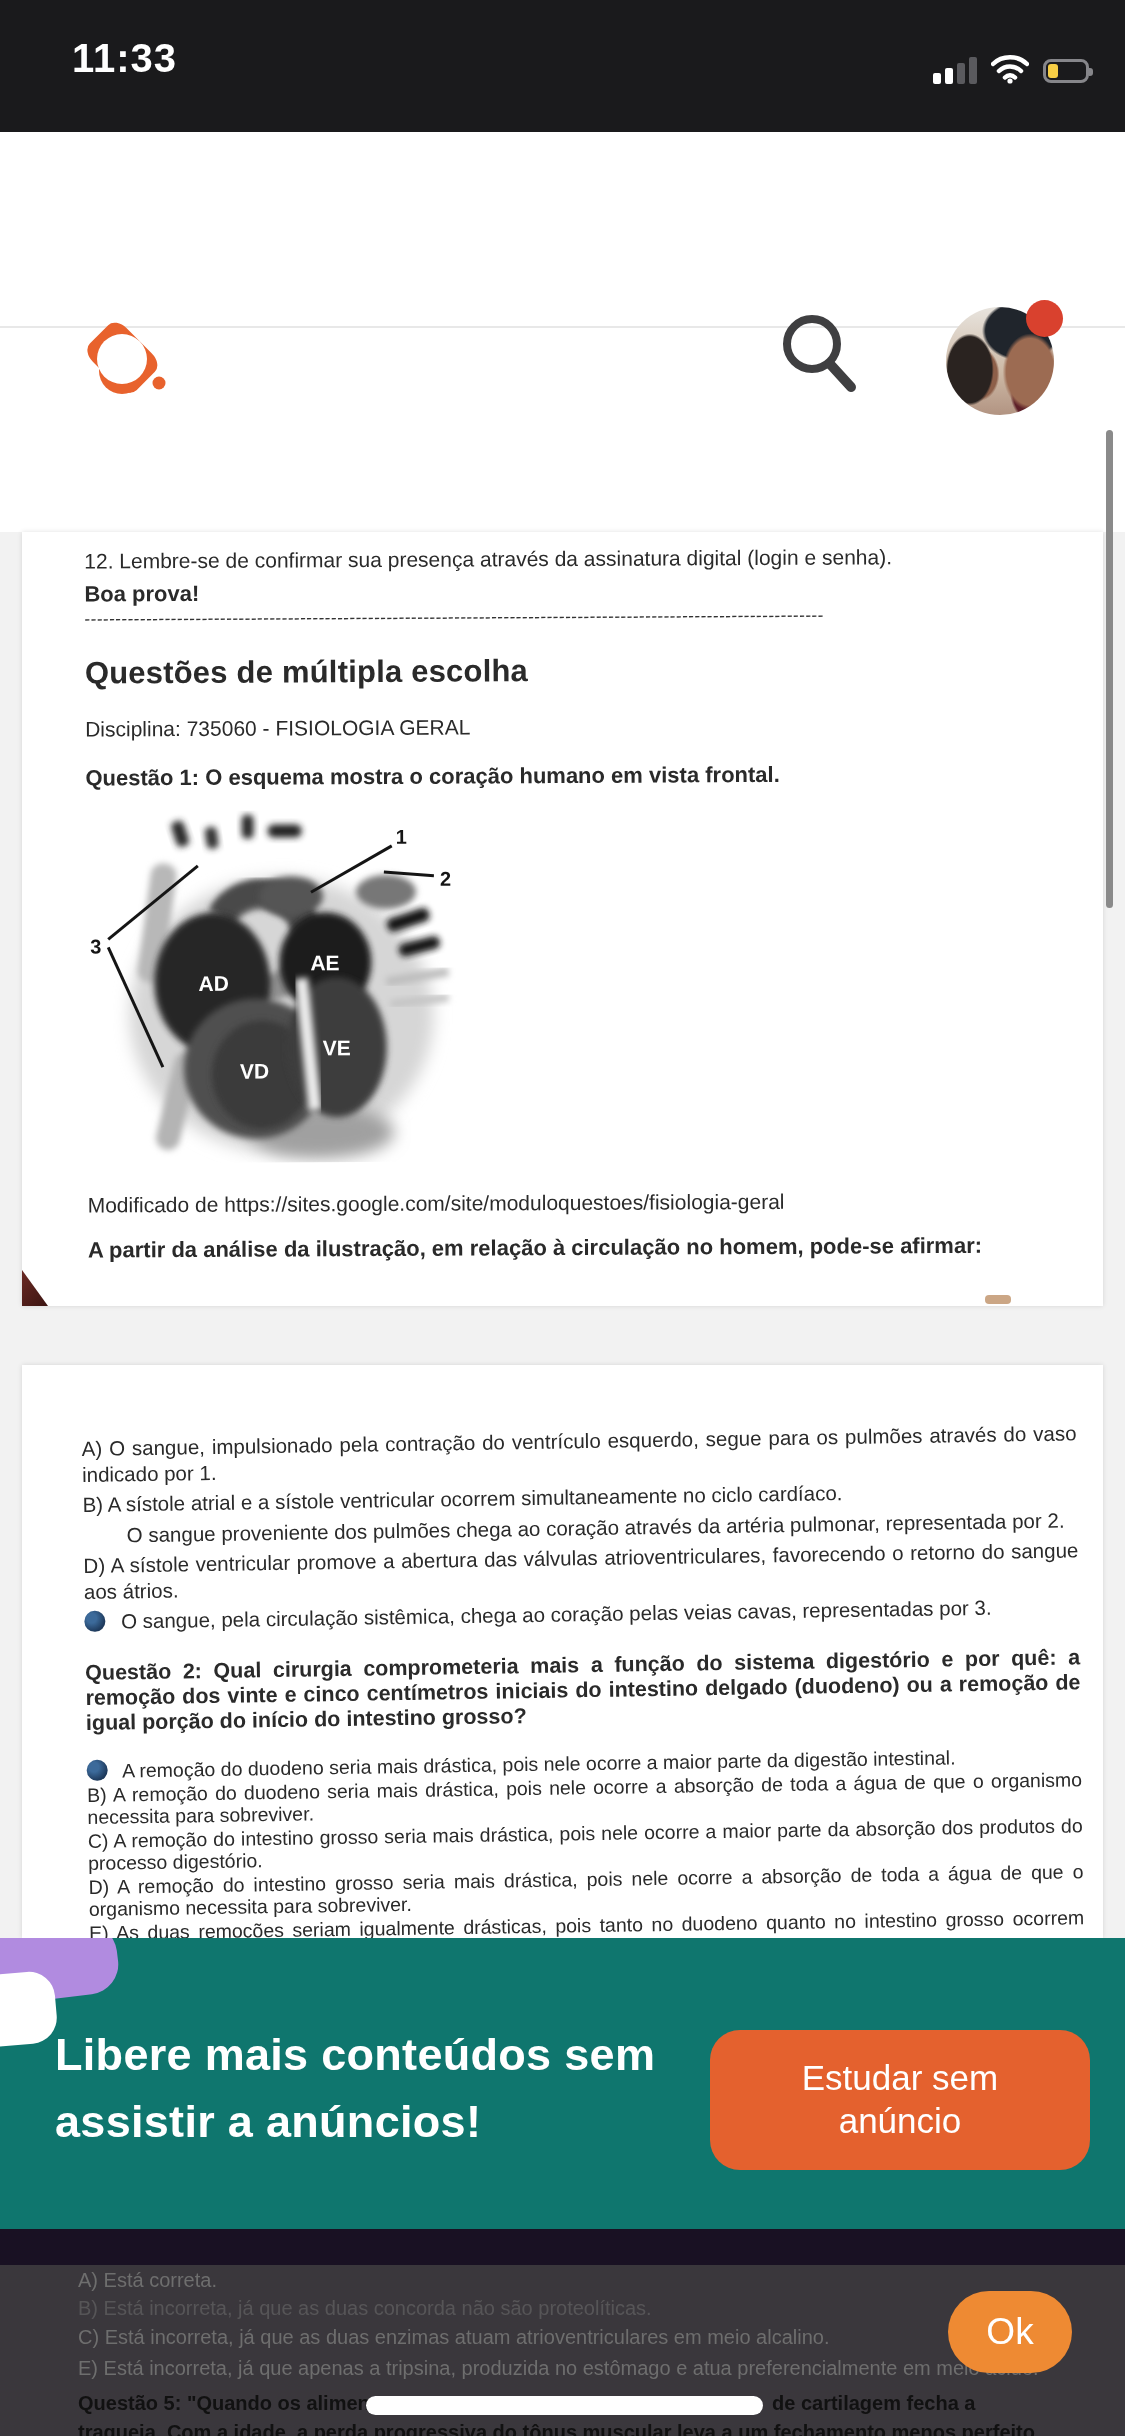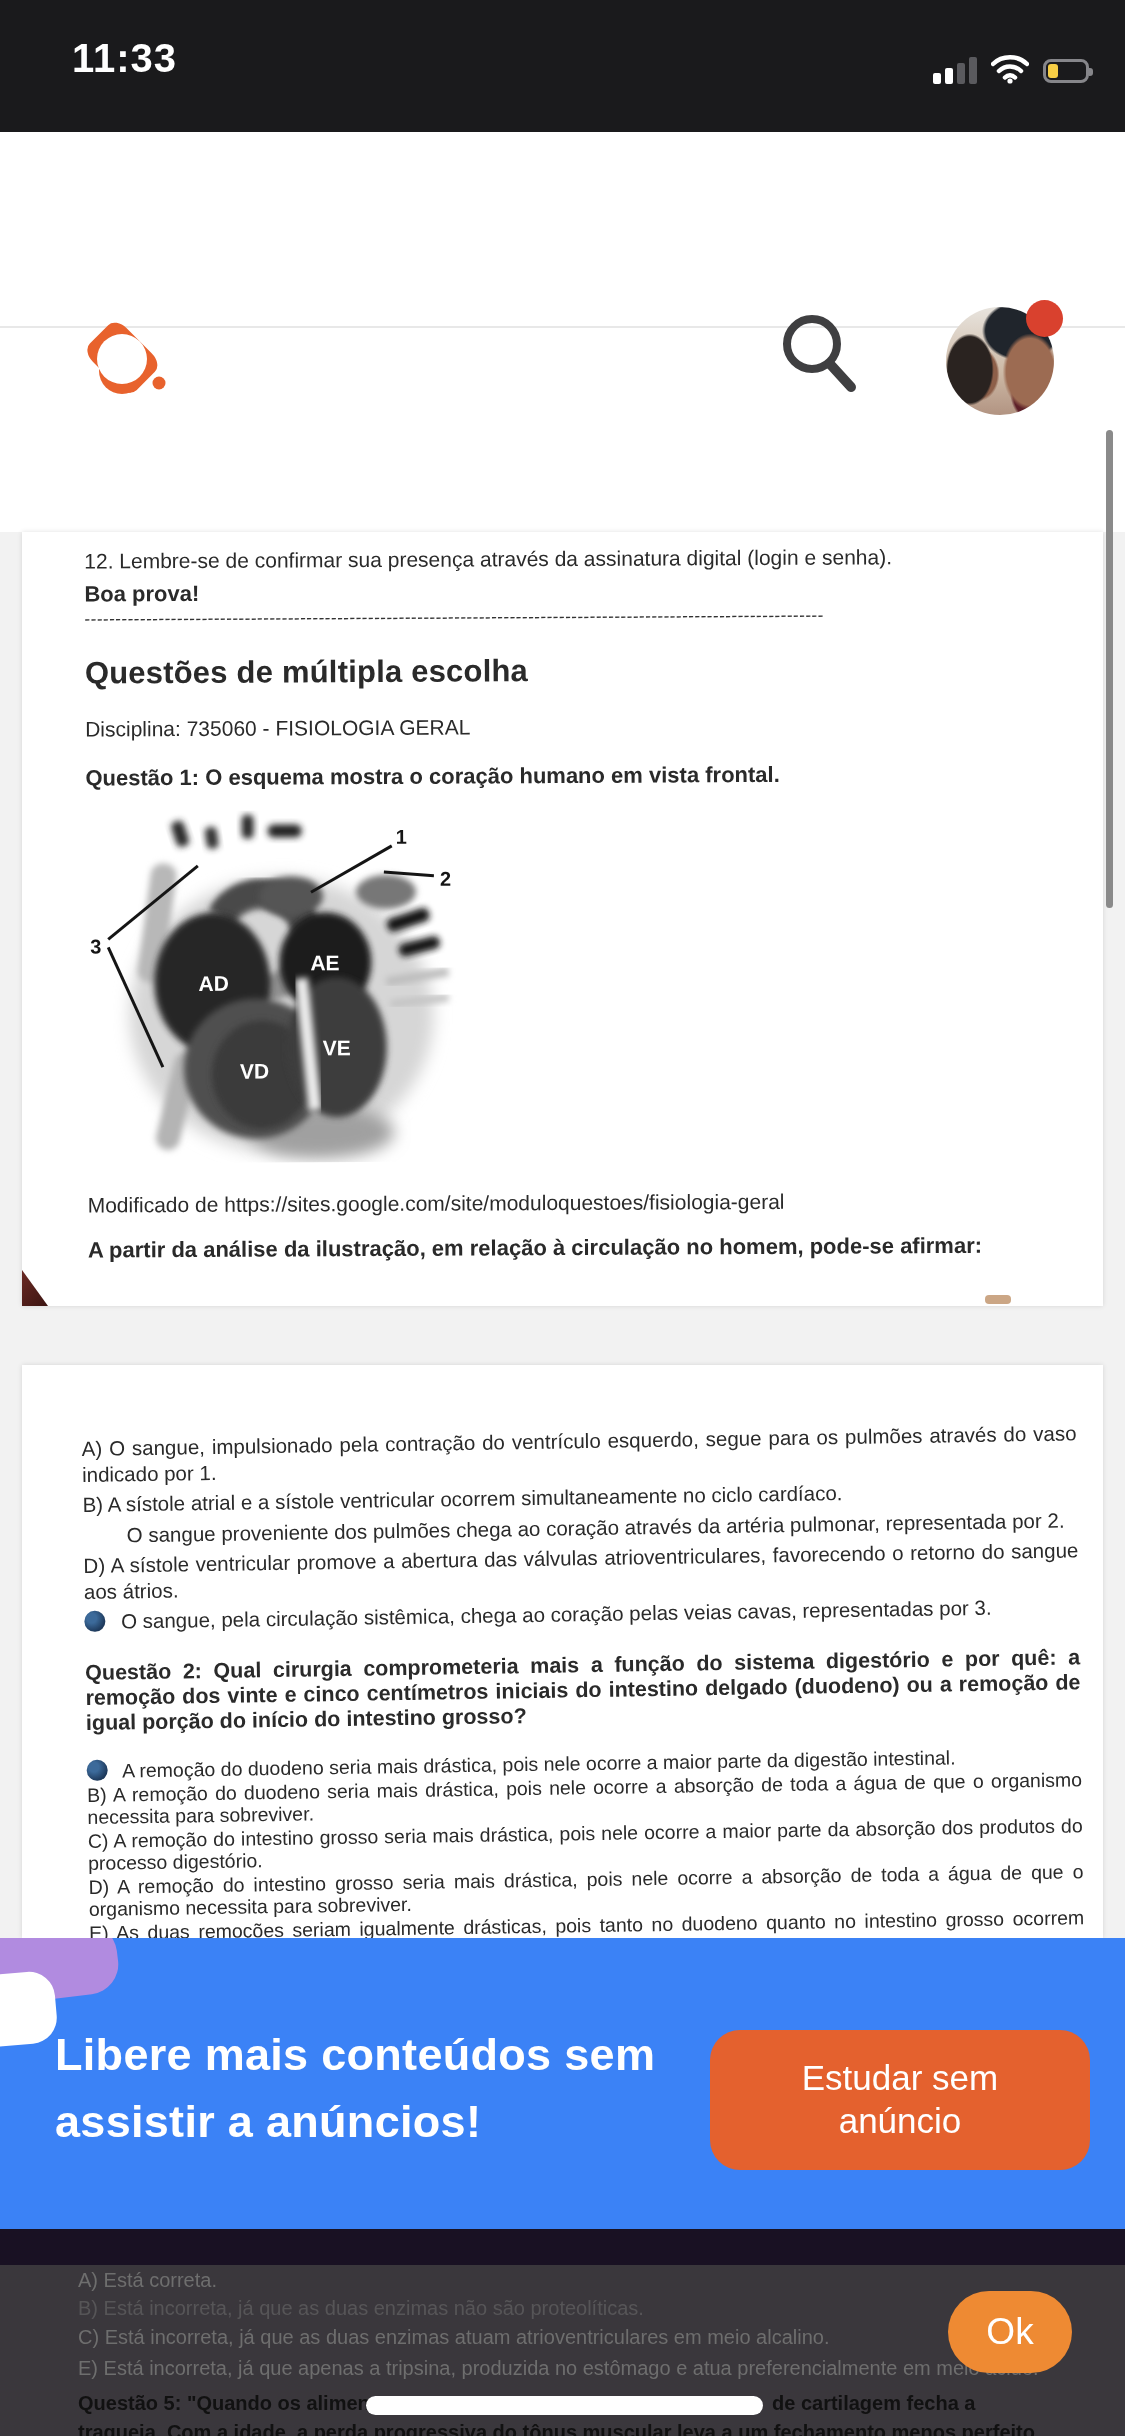--- a/index.html
+++ b/index.html
@@ -65,21 +65,21 @@
   .q2head { margin-top:26px; font-size:21.5px; line-height:25px; font-weight:700; text-align:justify; }
   .opts2 { margin-top:24px; font-size:19.5px; line-height:21.5px; text-align:justify; }
   .opts2 .opt-row { margin-bottom:3px; }
   .opt-prefix { font-weight:400; }
   .opt-prefix.indent { display:inline-block; min-width:38px; }
   .answer-dot { display:inline-block; width:21px; height:21px; border-radius:50%; margin-right:10px; vertical-align:-3px;
     background:radial-gradient(circle at 35% 35%, #3c6a9a 0 25%, #1E3A5C 70%); }
   .scrollbar { position:absolute; left:1106px; top:430px; width:7px; height:478px; border-radius:4px; background:#8A8A8A; z-index:15; }
 
   
-  .banner { position:absolute; top:1938px; left:0; width:1125px; height:291px; background:#3b82f6; overflow:hidden; z-index:10; }
+  .banner { position:absolute; top:1938px; left:0; width:1125px; height:291px; background:#0f766e; overflow:hidden; z-index:10; }
   .blob-purple { position:absolute; left:-34px; top:-8px; width:152px; height:70px; border-radius:30px; background:#B18BE0; transform:rotate(-7deg); }
   .blob-white { position:absolute; left:-46px; top:36px; width:102px; height:72px; border-radius:26px; background:#fff; transform:rotate(-5deg); }
   .banner-msg { position:absolute; left:55px; top:84px; width:690px; color:#fff; font-size:45px; font-weight:700; line-height:1.48; letter-spacing:0.3px; }
   .cta-btn { position:absolute; left:710px; top:92px; width:380px; height:140px; border-radius:30px; background:#E4612E; border:none;
     color:#fff; font-size:35px; font-family:inherit; line-height:1.22; display:flex; align-items:center; justify-content:center; text-align:center; cursor:pointer; }
   .cta-btn span { width:300px; }
 
   
   .dark-strip { position:absolute; top:2229px; left:0; width:1125px; height:36px; background:#191123; z-index:10; }
   .cookie { position:absolute; top:2265px; left:0; width:1125px; height:171px; background:#3A373C; overflow:hidden; z-index:10; }
@@ -277,21 +277,21 @@
       </button>
   </div>
 
   <div class="dark-strip"></div>
 
   <div class="cookie">
     <div>
 
         <div class="bg-line">A) Está correta.</div>
 
-        <div class="bg-line">B) Está incorreta, já que as duas enzimas não são proteolíticas.</div>
+        <div class="bg-line">B) Está incorreta, já que as duas concorda não são proteolíticas.</div>
 
         <div class="bg-line">C) Está incorreta, já que as duas enzimas atuam atrioventriculares em meio alcalino.</div>
 
         <div class="bg-line">E) Está incorreta, já que apenas a tripsina, produzida no estômago e atua preferencialmente em meio ácido.</div>
 
         <div class="bg-line">do.</div>
 
         <div class="bg-line">Questão 5:  "Quando os alimento</div>
 
         <div class="bg-line">de cartilagem fecha a</div>

